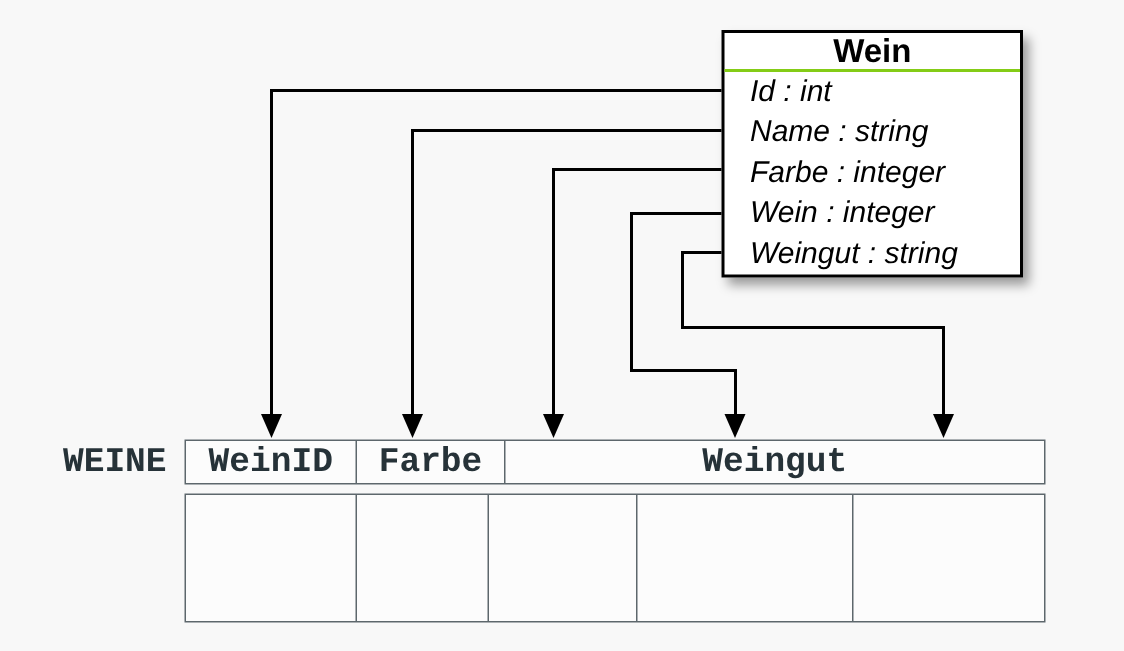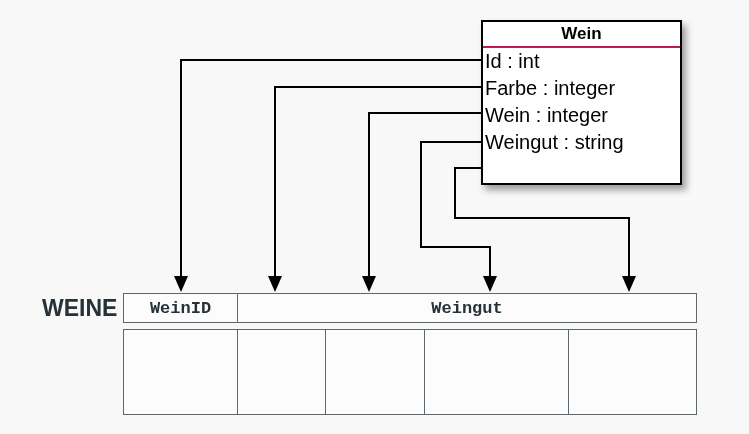--- a/index.html
+++ b/index.html
@@ -42,44 +42,45 @@
     height: 165px;
     box-sizing: border-box;
     background: #ffffff;
     border: 2px solid #000000;
     box-shadow: 4px 5px 7px rgba(0,0,0,0.38);
     z-index: 2;
   }
   .class-title {
     height: 24px;
     line-height: 24px;
-    border-bottom: 2px solid #be185d;
+    border-bottom: 2px solid #84cc16;
     text-align: center;
     font-weight: bold;
-    font-size: 17px;
+    font-size: 22px;
     color: #000000;
   }
   .class-attrs {
-    padding-left: 2px;
+    padding-left: 17px;
+    font-style: italic;
   }
   .class-attr {
     height: 27px;
     line-height: 27px;
     font-size: 20px;
     color: #000000;
     white-space: nowrap;
   }
   
   .table-label {
     position: absolute;
     left: 42px;
     top: 293px;
     height: 30px;
     line-height: 30px;
-    font-family: Liberation Sans, sans-serif;
+    font-family: Liberation Mono, monospace;
     font-weight: bold;
     font-size: 23px;
     color: #263238;
     z-index: 2;
   }
   .table-header, .table-body {
     position: absolute;
     left: 123px;
     width: 574px;
     box-sizing: border-box;
@@ -95,21 +96,21 @@
     border-right: 1px solid #5d676c;
     height: 100%;
   }
   .th:last-child, .td:last-child { border-right: none; flex: 1; }
   .th {
     display: flex;
     align-items: center;
     justify-content: center;
     font-family: "Liberation Mono", monospace;
     font-weight: bold;
-    font-size: 17px;
+    font-size: 23px;
     color: #263238;
     white-space: nowrap;
   }
   .c0 { width: 114px; }
   .c1 { width: 88px; }
   .c2 { width: 99px; }
   .c3 { width: 144px; }
   .c4 { width: 129px; }
 </style>
 </head>
@@ -137,30 +138,32 @@
     <g>
       <path d="M481 168 H455 V218 H629 V277"></path>
       <polygon points="622,276 636,276 629,292"></polygon>
     </g>
   </svg>
 
   <div class="class-box">
     <div class="class-title">Wein</div>
     <div class="class-attrs">
       <div class="class-attr">Id : int</div>
+      <div class="class-attr">Name : string</div>
       <div class="class-attr">Farbe : integer</div>
       <div class="class-attr">Wein : integer</div>
       <div class="class-attr">Weingut : string</div>
     </div>
   </div>
 
   <div class="table-label">WEINE</div>
 
   <div class="table-header">
     <div class="th c0">WeinID</div>
+    <div class="th c2">Farbe</div>
     <div class="th c4">Weingut</div>
   </div>
 
   <div class="table-body">
     <div class="td c0"></div>
     <div class="td c1"></div>
     <div class="td c2"></div>
     <div class="td c3"></div>
     <div class="td c4"></div>
   </div>

